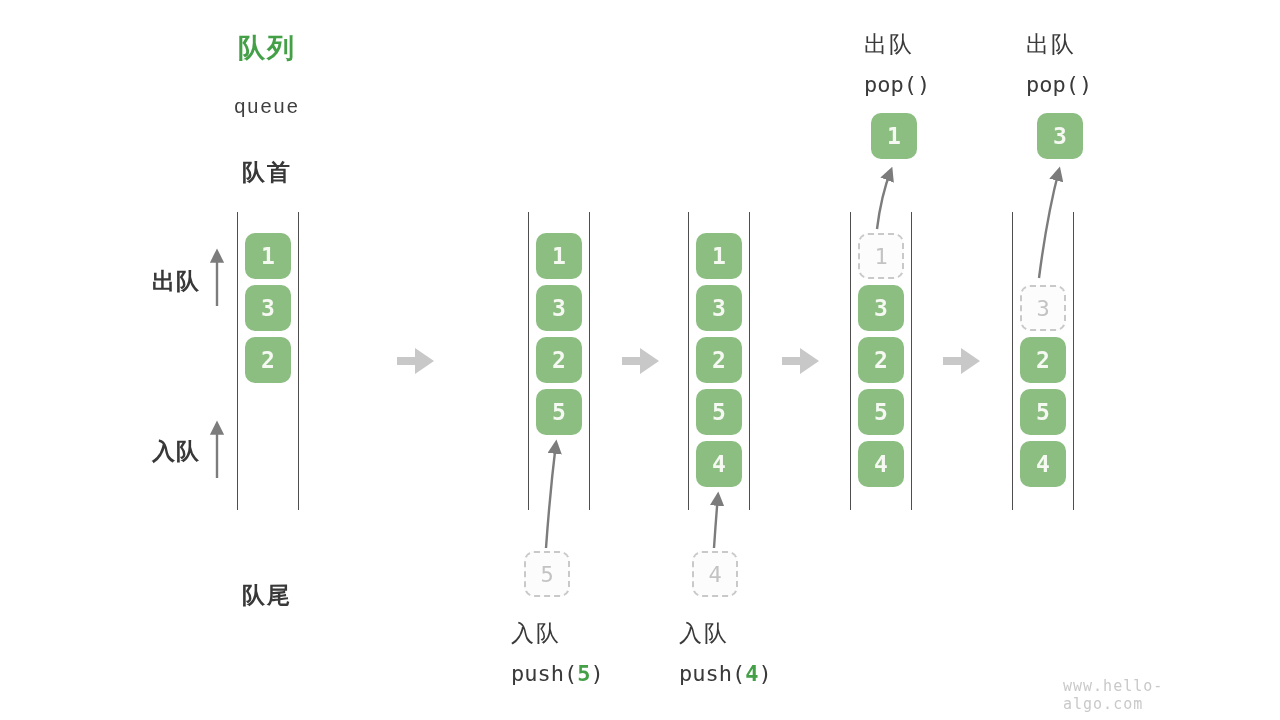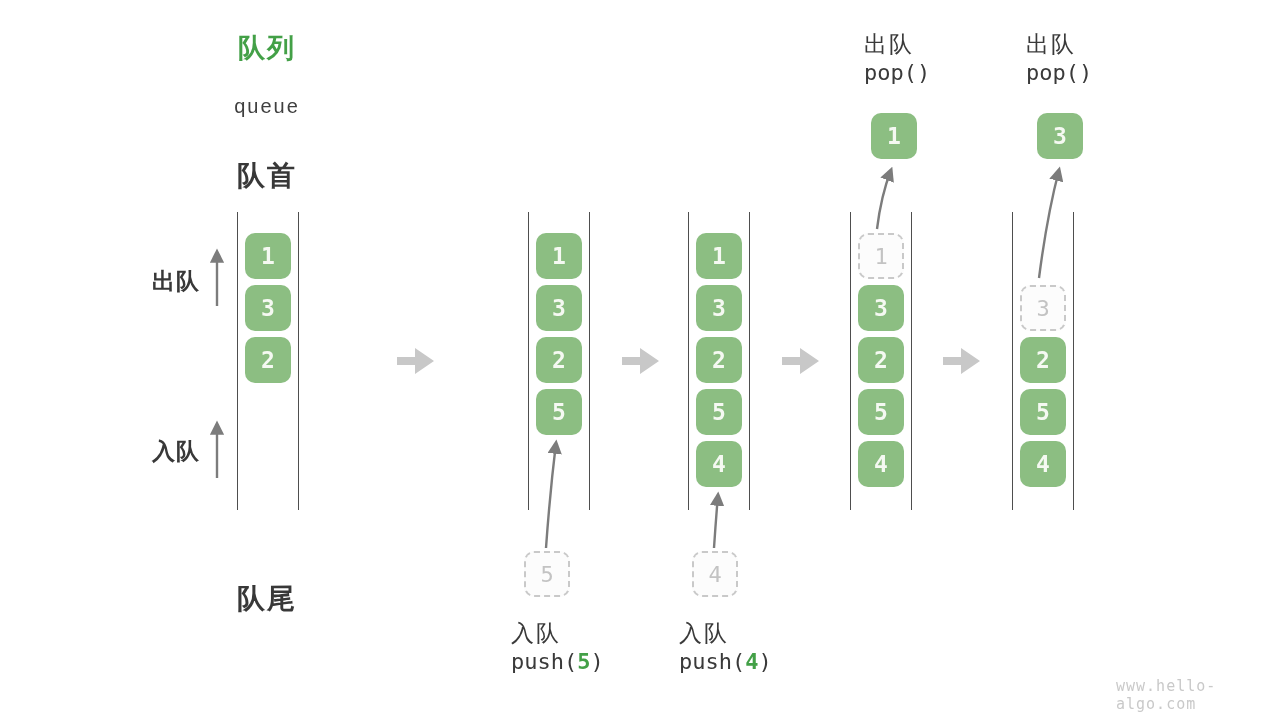--- a/index.html
+++ b/index.html
@@ -9,37 +9,37 @@
     --text-dark:#3B3B3B; --footer-gray:#C9C9C9;
   }
   html,body{margin:0;padding:0;background:#fff;overflow:hidden;}
   #canvas{position:relative;width:1097px;height:720px;background:#ffffff;
     font-family:"Liberation Sans",sans-serif;color:var(--text-dark);}
   .abs{position:absolute;}
   .center-x{transform:translateX(-50%);text-align:center;}
 
   .title-zh{font-size:27px;font-weight:bold;color:var(--accent-green);letter-spacing:2px;}
   .title-en{font-size:20px;color:#3F3F3F;letter-spacing:2px;margin-top:29px;}
-  .cap{font-size:28px;font-weight:bold;color:#383838;letter-spacing:2px;}
+  .cap{font-size:23px;font-weight:bold;color:#383838;letter-spacing:2px;}
   .side-label{font-size:23px;font-weight:bold;color:#383838;letter-spacing:1px;}
 
   .qcol{position:absolute;top:212px;width:62px;height:298px;box-sizing:border-box;
     border-left:1.6px solid var(--line-dark);border-right:1.6px solid var(--line-dark);}
   .blk{position:absolute;width:46px;height:46px;border-radius:10px;box-sizing:border-box;
     background:var(--block-green);color:var(--block-text);
     font:700 23px "DejaVu Sans Mono",monospace;
     display:flex;align-items:center;justify-content:center;}
   .qcol .blk{left:50%;transform:translateX(-50%);}
   .s0{top:21px}.s1{top:73px}.s2{top:125px}.s3{top:177px}.s4{top:229px}
   .ghost{background:var(--ghost-bg);border:2px dashed var(--ghost-border);
     color:var(--ghost-text);font-weight:400;font-size:22px;}
 
   .op-group{position:absolute;}
   .op-zh{font-size:23px;color:#3A3A3A;letter-spacing:2px;}
-  .op-code{font:400 22px "DejaVu Sans Mono",monospace;color:#3A3A3A;white-space:nowrap;}
+  .op-code{font:400 22px "DejaVu Sans Mono",monospace;color:#3A3A3A;margin-top:12px;white-space:nowrap;}
   .op-arg{color:var(--accent-green);font-weight:700;}
 
   .overlay{position:absolute;left:0;top:0;pointer-events:none;}
   .big-arrow{fill:var(--arrow-light);}
   .thin-arrow{stroke:var(--arrow-mid);stroke-width:2.4;fill:none;}
   .ah-fill{fill:var(--arrow-mid);}
 
   .footer{font:400 15px "DejaVu Sans Mono",monospace;color:var(--footer-gray);letter-spacing:1px;}
 </style>
 </head>
@@ -133,15 +133,15 @@
     <path class="thin-arrow" d="M217 306 V252" marker-end="url(#ah)"></path>
     <path class="thin-arrow" d="M217 478 V424" marker-end="url(#ah)"></path>
 
     <path class="thin-arrow" d="M546 548 Q550 492 556 443" marker-end="url(#ah)"></path>
     <path class="thin-arrow" d="M714 548 Q716 518 718 495" marker-end="url(#ah)"></path>
 
     <path class="thin-arrow" d="M877 229 Q881 196 891 170" marker-end="url(#ah)"></path>
     <path class="thin-arrow" d="M1039 278 Q1047 216 1059 170" marker-end="url(#ah)"></path>
   </svg>
 
-  <div class="abs footer" style="left:1116px;top:677px;">www.hello-algo.com</div>
+  <div class="abs footer" style="left:1063px;top:677px;">www.hello-algo.com</div>
 
 </div>
 
 </body></html>

